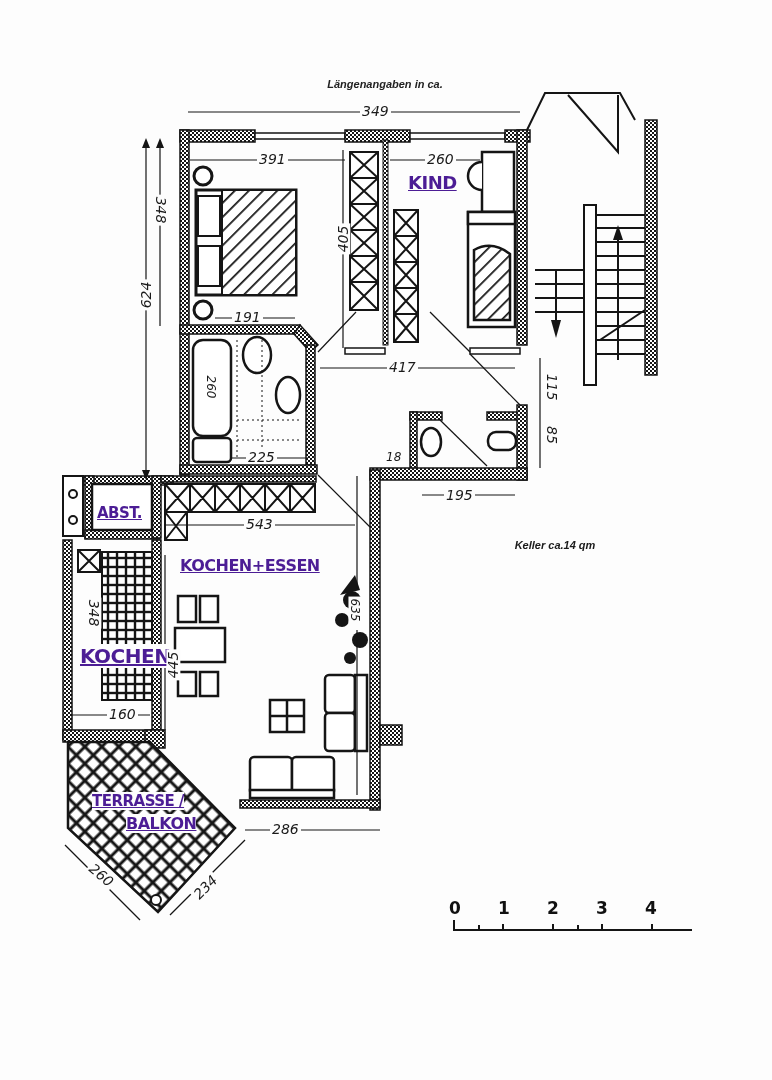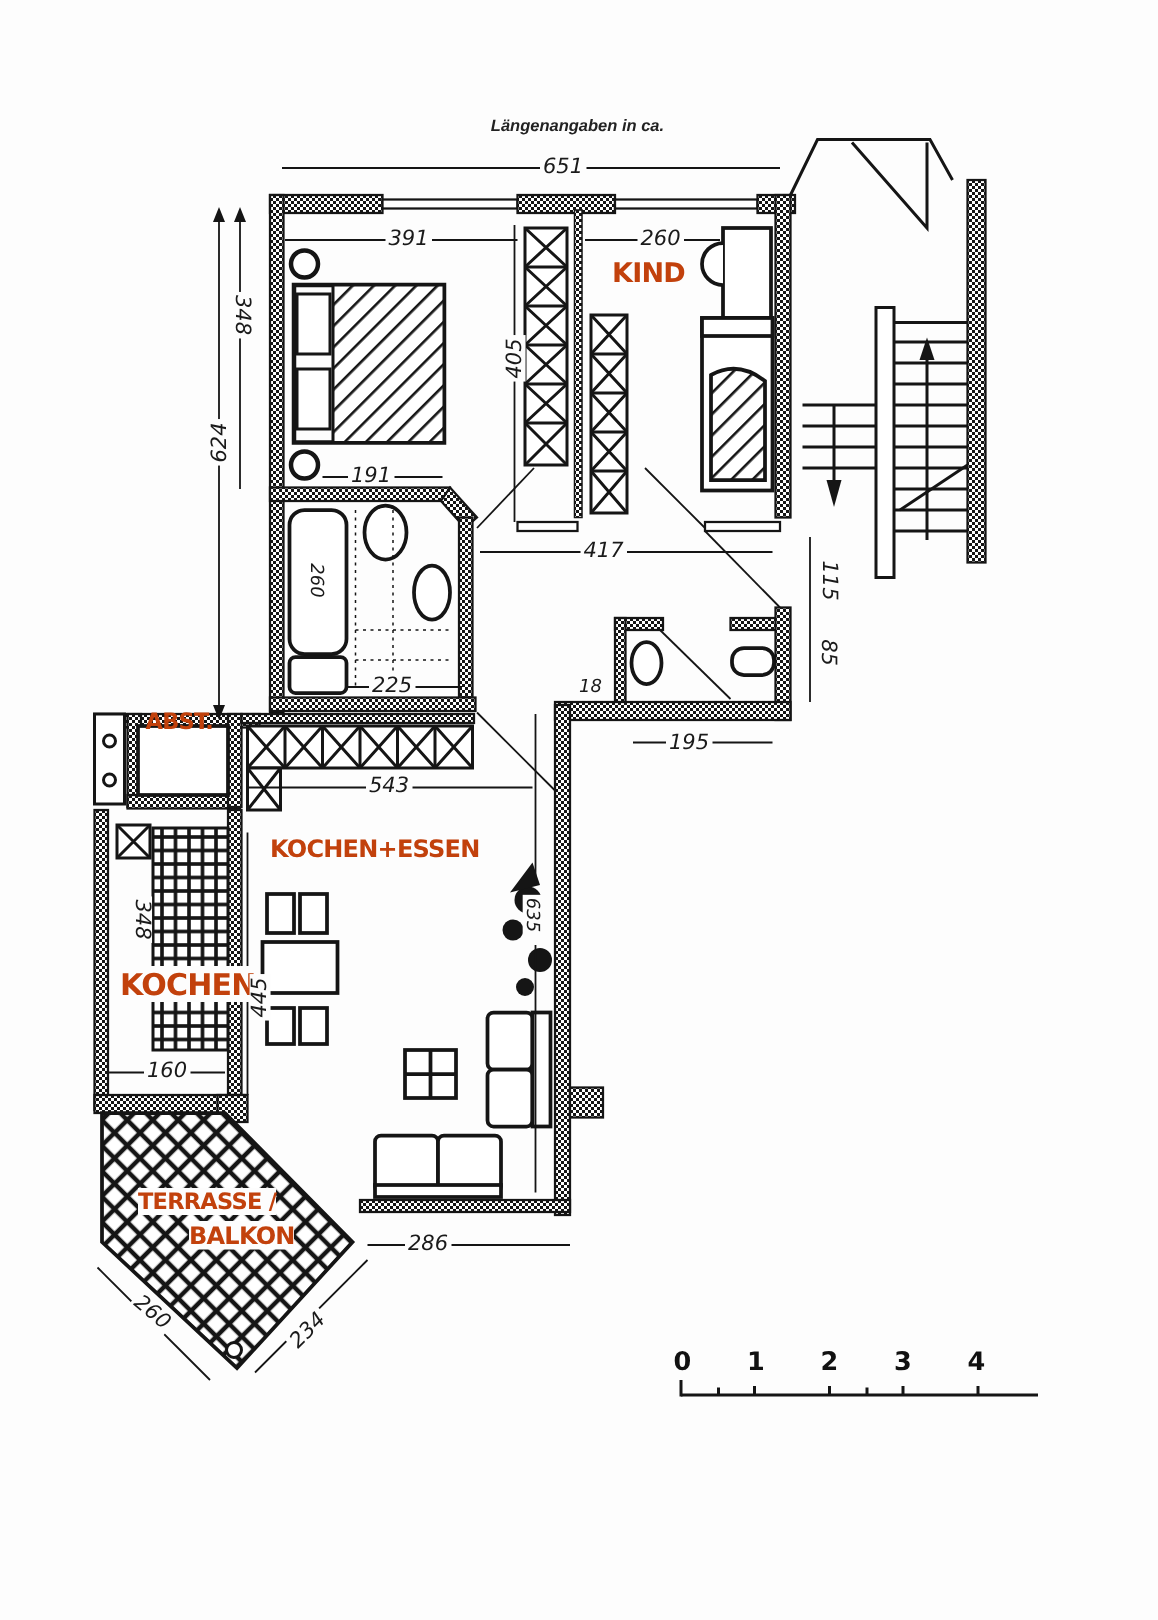--- a/index.html
+++ b/index.html
@@ -2,21 +2,21 @@
 <html><head>
 <meta charset="utf-8">
 <style>
   html, body { margin: 0; padding: 0; background: #ffffff; }
   body { width: 772px; height: 1080px; position: relative; overflow: hidden; font-family: "Liberation Sans", sans-serif; }
   .page { position: absolute; left: 0; top: 0; width: 772px; height: 1080px; background: #fdfdfd; }
   svg.plan { position: absolute; left: 0; top: 0; }
   .title { position: absolute; left: 300px; top: 78px; width: 170px; text-align: center; font: italic bold 11px "Liberation Sans", sans-serif; color: #222; }
   .notes { position: absolute; left: 405px; top: 538px; width: 300px; text-align: center; font: italic bold 11px "Liberation Sans", sans-serif; color: #1a1a1a; line-height: 15px; }
   .notes div { white-space: nowrap; }
-  .room-label { position: absolute; font-family: "DejaVu Sans", sans-serif; font-weight: bold; color: #c2410c; letter-spacing: -0.5px; }
+  .room-label { position: absolute; font-family: "DejaVu Sans", sans-serif; font-weight: bold; color: #4c1d95; letter-spacing: -0.5px; text-decoration: underline; }
   .dim { position: absolute; font-family: "DejaVu Sans", sans-serif; font-style: italic; font-size: 14px; color: #1a1a1a; background: #fdfdfd; padding: 0 2px; line-height: 14px; }
   .dim.v { transform: rotate(90deg); transform-origin: center center; }
   .dim.vr { transform: rotate(-90deg); transform-origin: center center; }
   .scale-nums { position: absolute; left: 447px; top: 898px; width: 230px; height: 22px; }
   .scale-nums span { position: absolute; top: 0; font: bold 17px "DejaVu Sans", sans-serif; color: #111; }
 </style>
 </head>
 <body>
 
 <div class="page">
@@ -246,50 +246,51 @@
       <line x1="553" y1="924" x2="553" y2="930"></line>
       <line x1="578" y1="925" x2="578" y2="930"></line>
       <line x1="602" y1="924" x2="602" y2="930"></line>
       <line x1="652" y1="924" x2="652" y2="930"></line>
     </g>
   </svg>
 
   <div class="title">Längenangaben in ca.</div>
 
   <div class="room-label" style="left:408px;top:172px;font-size:18px;">KIND</div>
-  <div class="room-label" style="left:97px;top:472px;font-size:15px;">ABST.</div>
+  <div class="room-label" style="left:97px;top:504px;font-size:15px;">ABST.</div>
   <div class="room-label" style="left:180px;top:556px;font-size:16px;">KOCHEN+ESSEN</div>
   <div class="room-label" style="left:80px;top:644px;font-size:20px;background:#fdfdfd;">KOCHEN</div>
   <div class="room-label" style="left:92px;top:792px;font-size:15px;background:#fdfdfd;">TERRASSE /</div>
   <div class="room-label" style="left:126px;top:814px;font-size:16px;background:#fdfdfd;">BALKON</div>
 
-  <div class="dim" style="left:360px;top:104px;">651</div>
+  <div class="dim" style="left:360px;top:104px;">349</div>
   <div class="dim" style="left:257px;top:152px;">391</div>
   <div class="dim" style="left:425px;top:152px;">260</div>
   <div class="dim v" style="left:146px;top:203px;">348</div>
   <div class="dim vr" style="left:131px;top:288px;">624</div>
   <div class="dim vr" style="left:328px;top:232px;">405</div>
   <div class="dim" style="left:232px;top:310px;">191</div>
   <div class="dim v" style="left:198px;top:380px;font-size:12px;background:transparent;">260</div>
   <div class="dim" style="left:387px;top:360px;">417</div>
   <div class="dim" style="left:246px;top:450px;">225</div>
   <div class="dim" style="left:384px;top:450px;font-size:12px;">18</div>
   <div class="dim" style="left:444px;top:488px;">195</div>
   <div class="dim v" style="left:537px;top:380px;">115</div>
   <div class="dim v" style="left:541px;top:428px;">85</div>
   <div class="dim" style="left:244px;top:517px;">543</div>
   <div class="dim v" style="left:342px;top:603px;font-size:12px;">635</div>
   <div class="dim v" style="left:79px;top:606px;">348</div>
   <div class="dim vr" style="left:158px;top:658px;">445</div>
-  <div class="dim" style="left:96px;top:707px;font-style:italic;">160</div>
+  <div class="dim" style="left:107px;top:707px;font-style:italic;">160</div>
   <div class="dim" style="left:270px;top:822px;">286</div>
   <div class="dim" style="left:86px;top:868px;transform:rotate(40deg);">260</div>
   <div class="dim" style="left:190px;top:880px;transform:rotate(-45deg);">234</div>
 
   <div class="notes">
+    <div>Keller ca.14 qm</div>
   </div>
 
   <div class="scale-nums">
     <span style="left:2px;">0</span>
     <span style="left:51px;">1</span>
     <span style="left:100px;">2</span>
     <span style="left:149px;">3</span>
     <span style="left:198px;">4</span>
   </div>
 </div>

